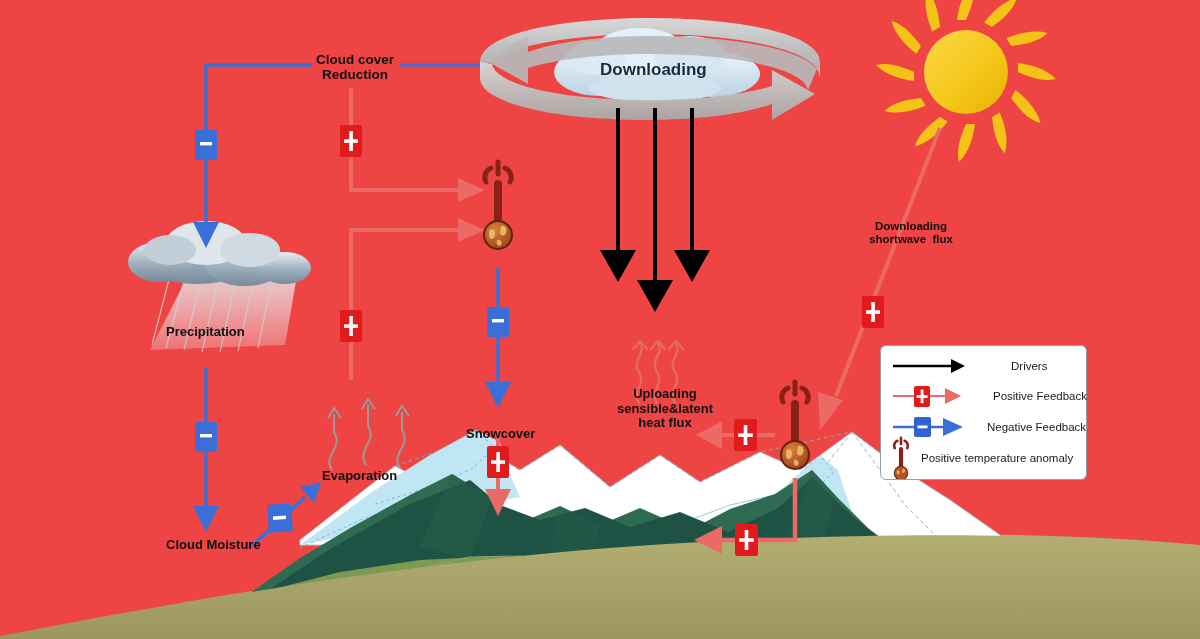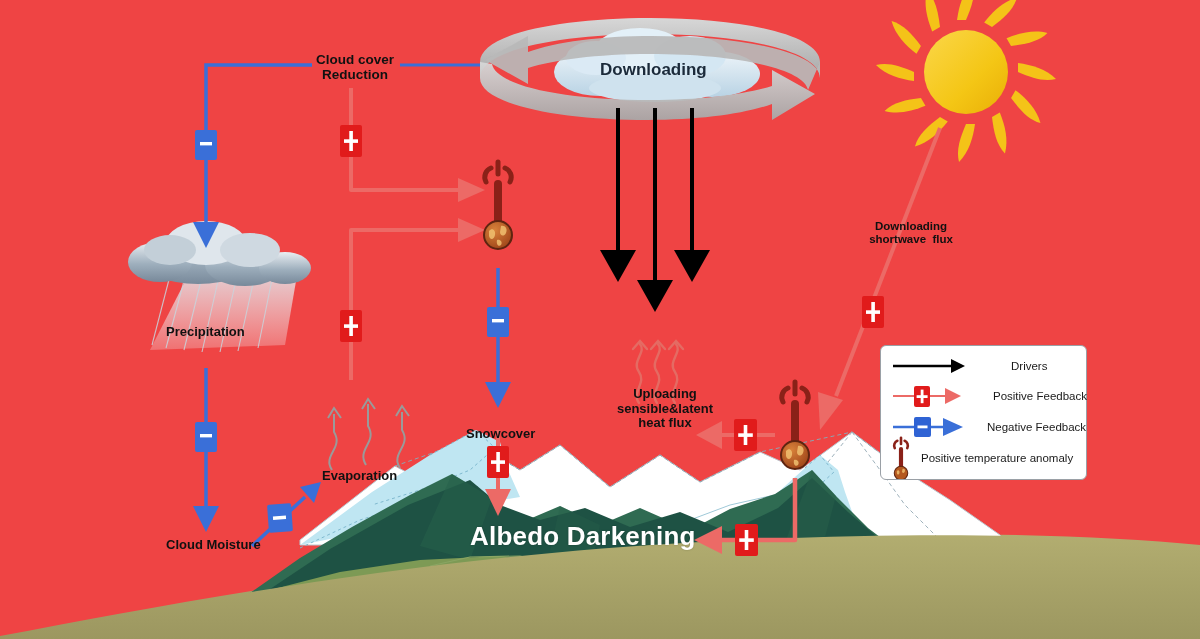--- a/index.html
+++ b/index.html
@@ -353,21 +353,20 @@
 
   <div class="lbl" style="left:466px;top:411px;font-size:13px;margin-top:16px;">Snowcover</div>
 
   <div class="lbl center" style="left:605px;top:387px;width:120px;font-size:13px;">Uploading
 sensible&amp;latent
 heat flux</div>
 
   <div class="lbl center thin" style="left:856px;top:220px;width:110px;font-size:11.5px;font-weight:bold;">Downloading
 shortwave  flux</div>
 
-  <div id="albedo">Albedo Darkening</div>
 
   <div id="legend">
     <svg width="205" height="133" viewBox="0 0 205 133" style="position:absolute;left:0;top:0;">
 
       <g>
         <path d="M12,20 L72,20" stroke="#000" stroke-width="2.6"></path>
         <path d="M70,13 L84,20 L70,27 Z" fill="#000"></path>
       </g>
 
       <g>

